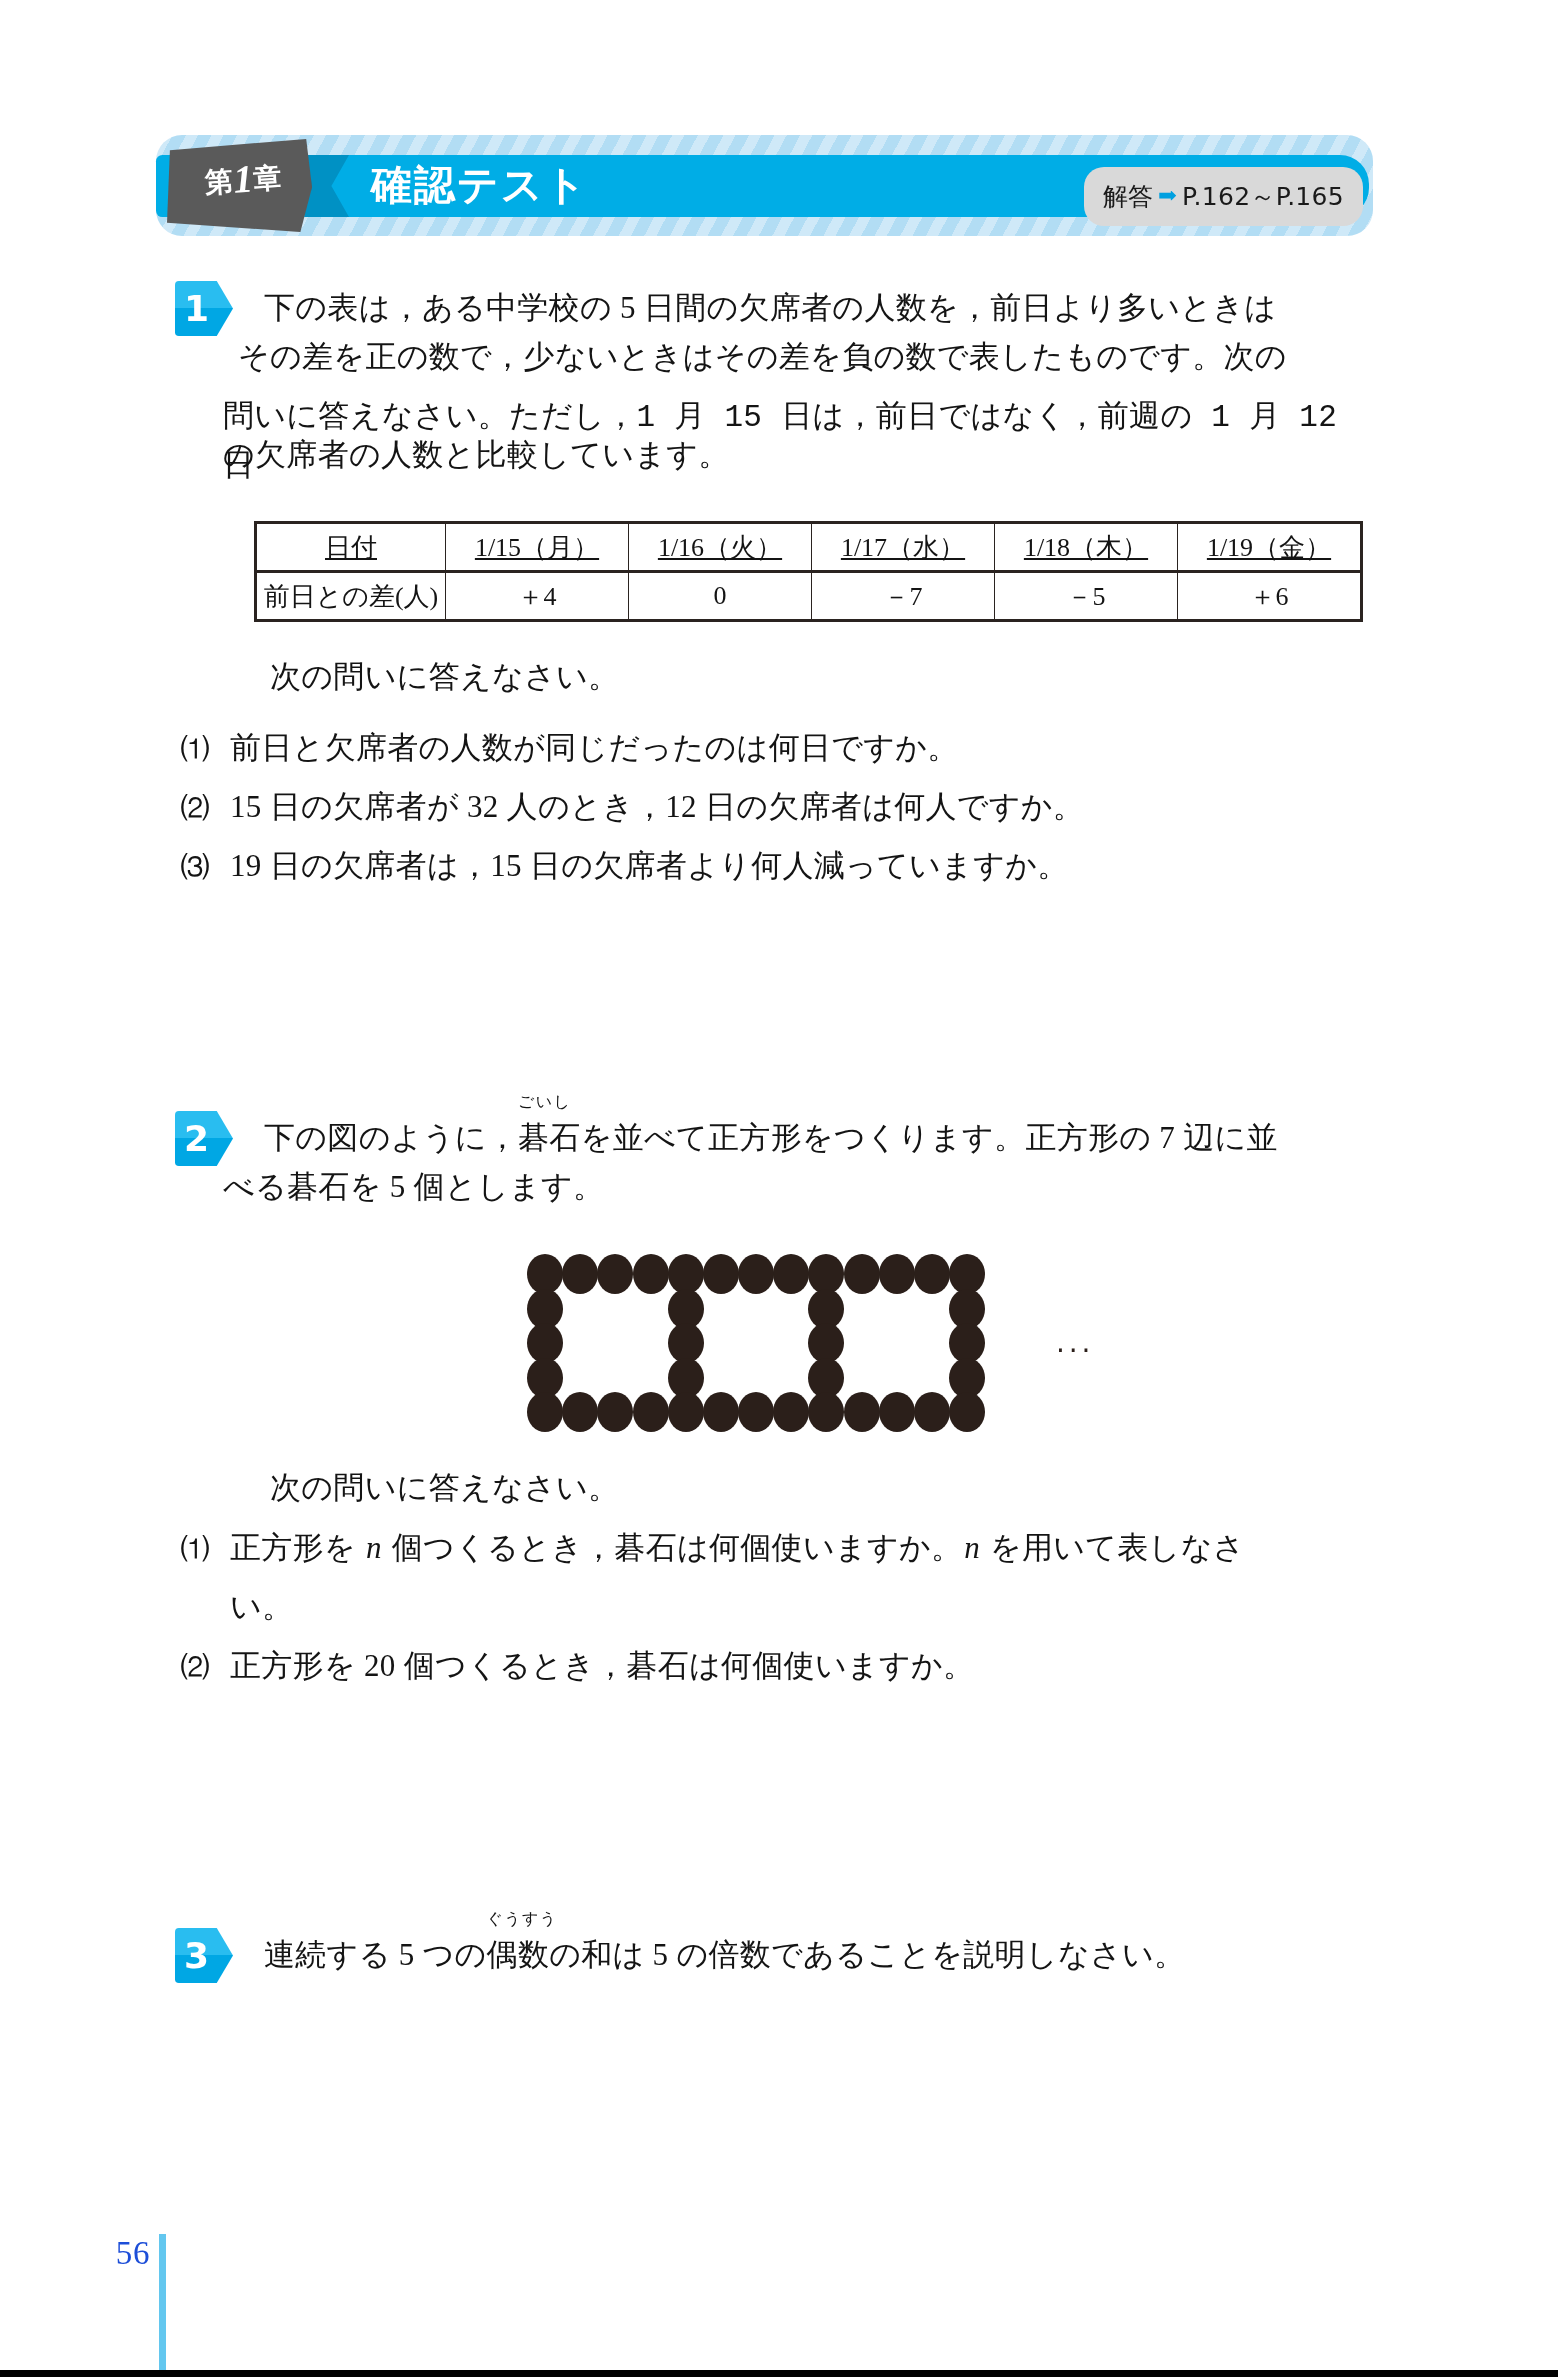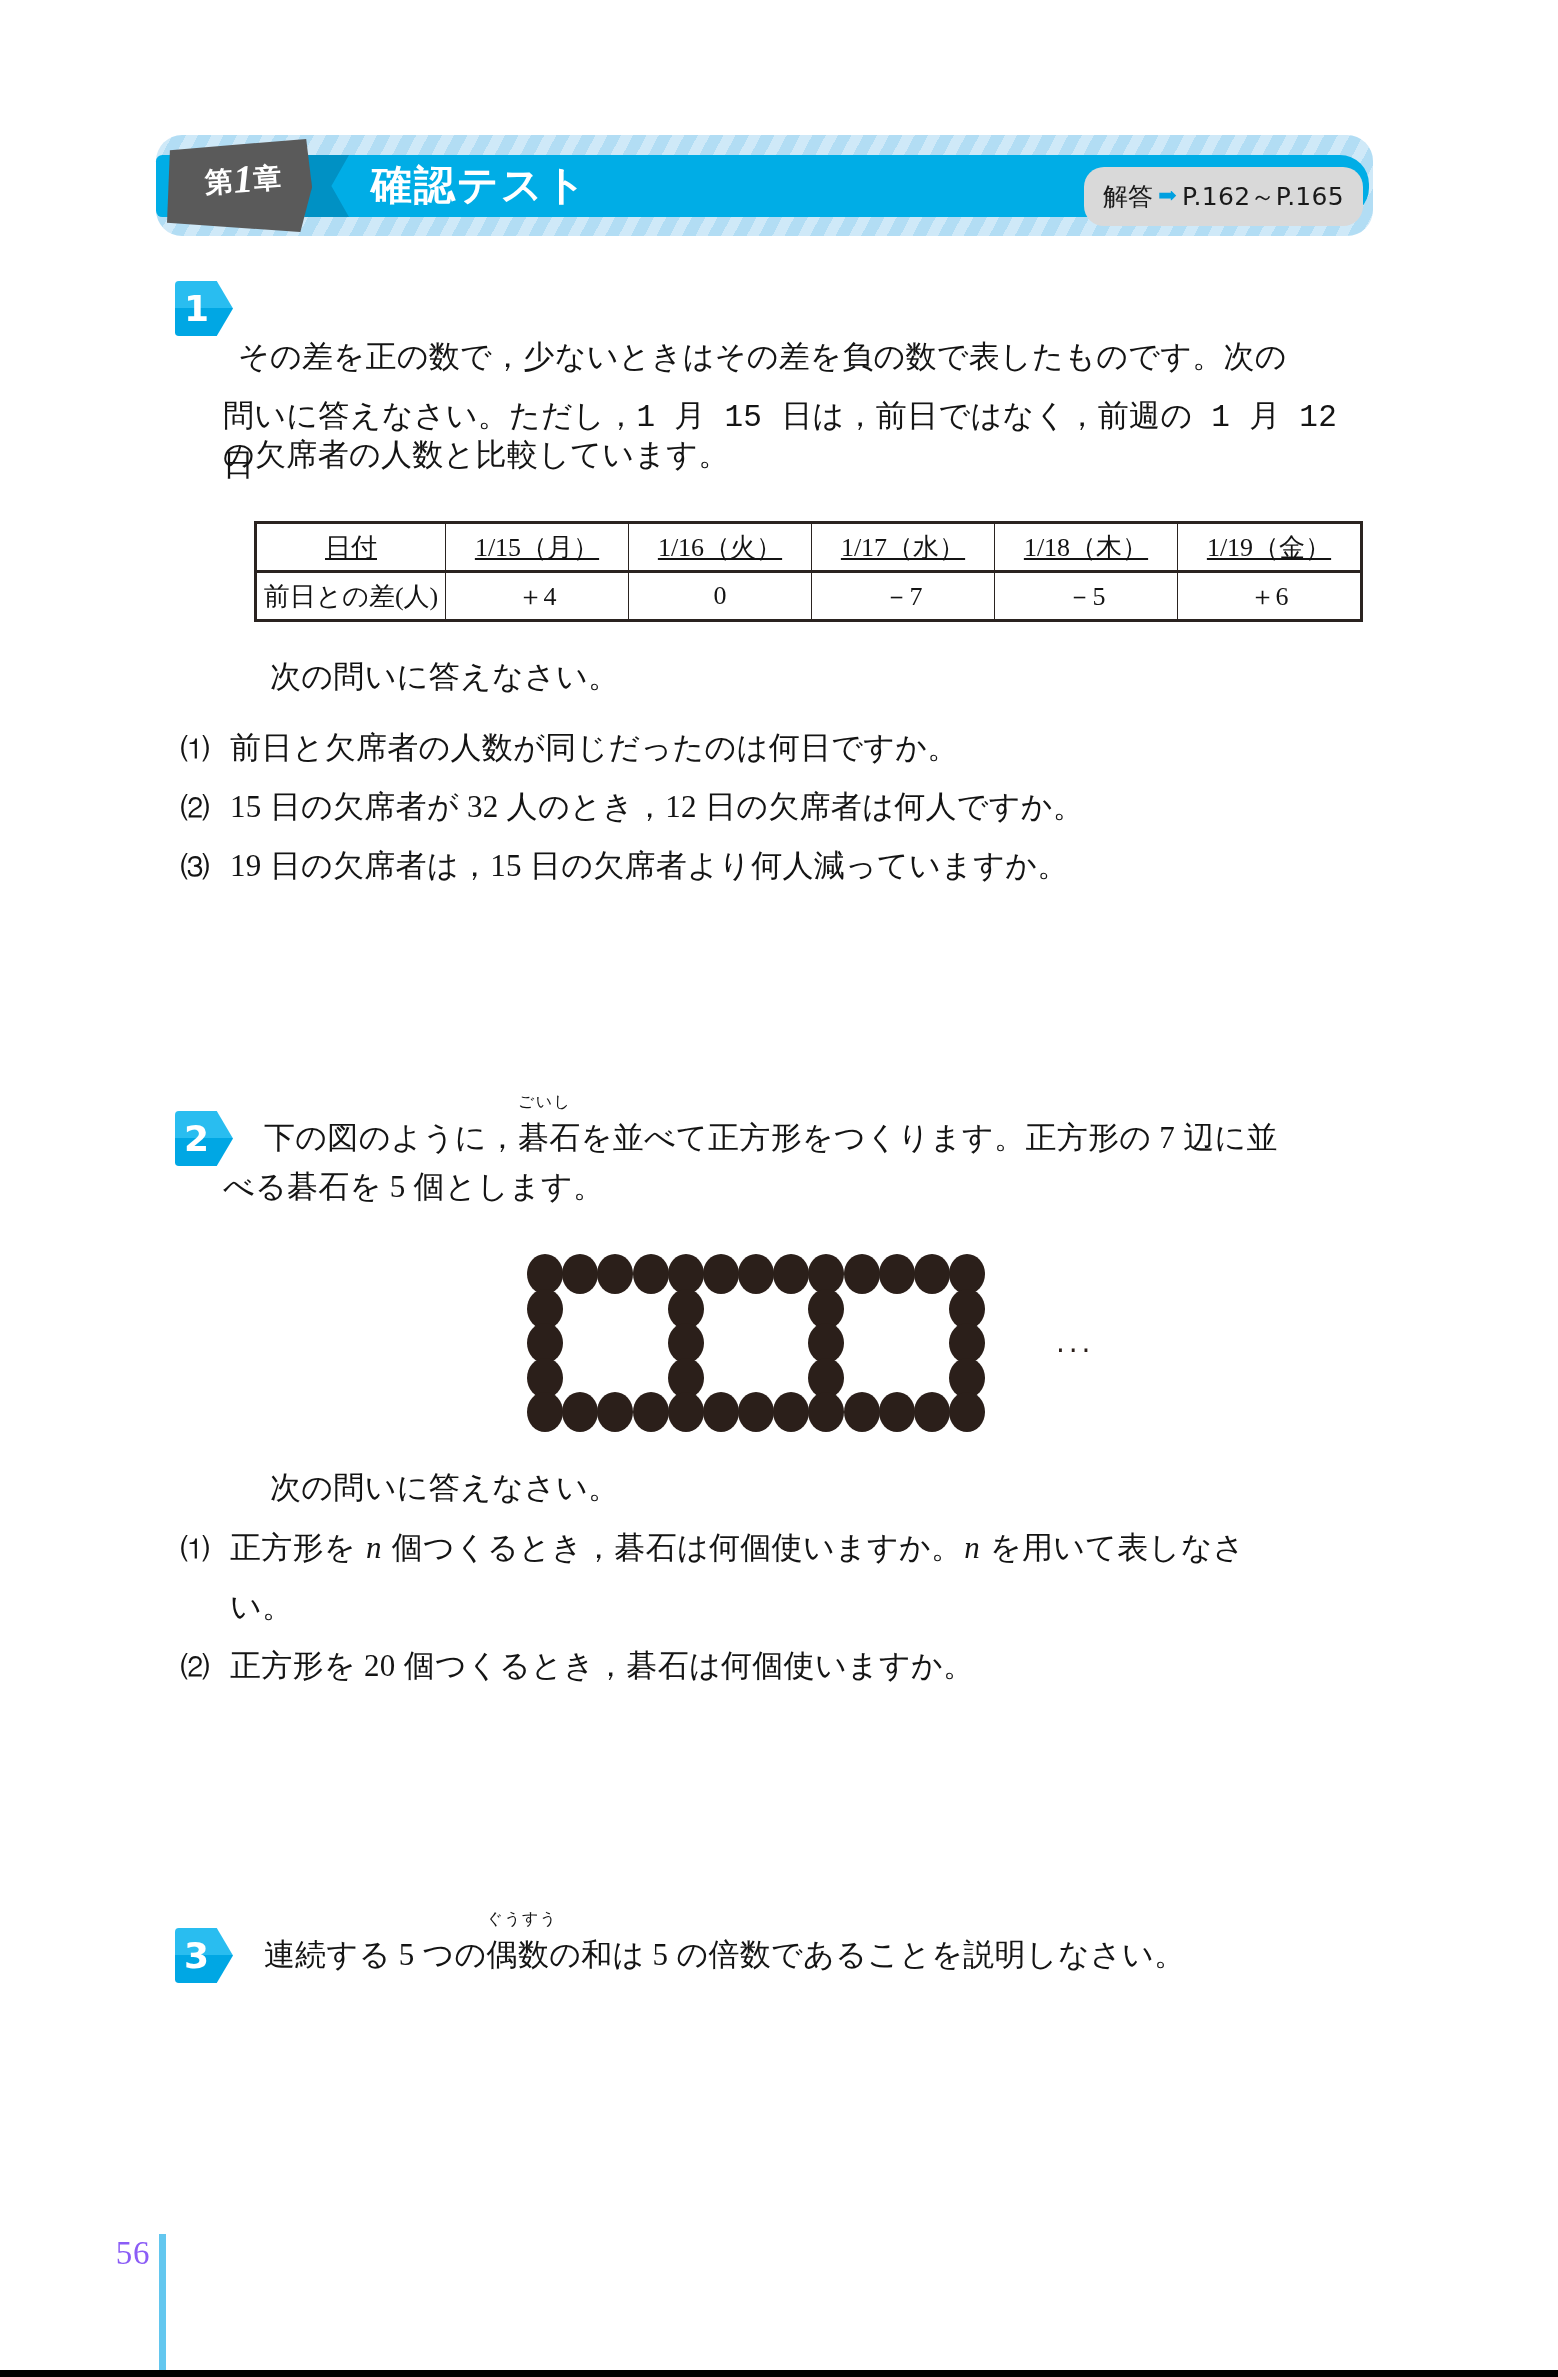--- a/index.html
+++ b/index.html
@@ -39,21 +39,21 @@
     background: #63c7ef;
   }
   #page-number {
     position: absolute;
     left: 93px;
     top: 2235px;
     width: 57px;
     text-align: right;
     font-size: 33px;
     font-family: "Liberation Serif", "DejaVu Serif", serif;
-    color: #8b5cf6;
+    color: #1d4ed8;
     letter-spacing: 0.6px;
   }
 
   
   #header-banner {
     position: absolute;
     left: 156px;
     top: 135px;
     width: 1217px;
     height: 101px;
@@ -288,20 +288,21 @@
   <div id="answer-ref">
     <span class="jp">解答</span>
     <span class="arrow">➡</span>
     <span class="pages">P.162～P.165</span>
   </div>
 
   <div class="qnum-badge" style="left:175px; top:281px;">
     <span>1</span>
   </div>
 
+  <div class="qtext" style="left:264px; top:283px; width:1118px;">下の表は，ある中学校の 5 日間の欠席者の人数を，前日より多いときは</div>
   <div class="qtext" style="left:223px; top:332px; width:1162px;margin-left:15px;">その差を正の数で，少ないときはその差を負の数で表したものです。次の</div>
   <div class="qtext" style="left:223px; top:393px; width:1162px;font-family:Liberation Mono, monospace;">問いに答えなさい。ただし，1 月 15 日は，前日ではなく，前週の 1 月 12 日</div>
   <div class="qtext" style="left:223px; top:430px; width:1162px;">の欠席者の人数と比較しています。</div>
 
   <table id="q1-table">
     <tbody>
         <tr class="head">
       <td class="rowhead">日付</td>
       <td class="datacol">1/15（月）</td>
       <td class="datacol">1/16（火）</td>

